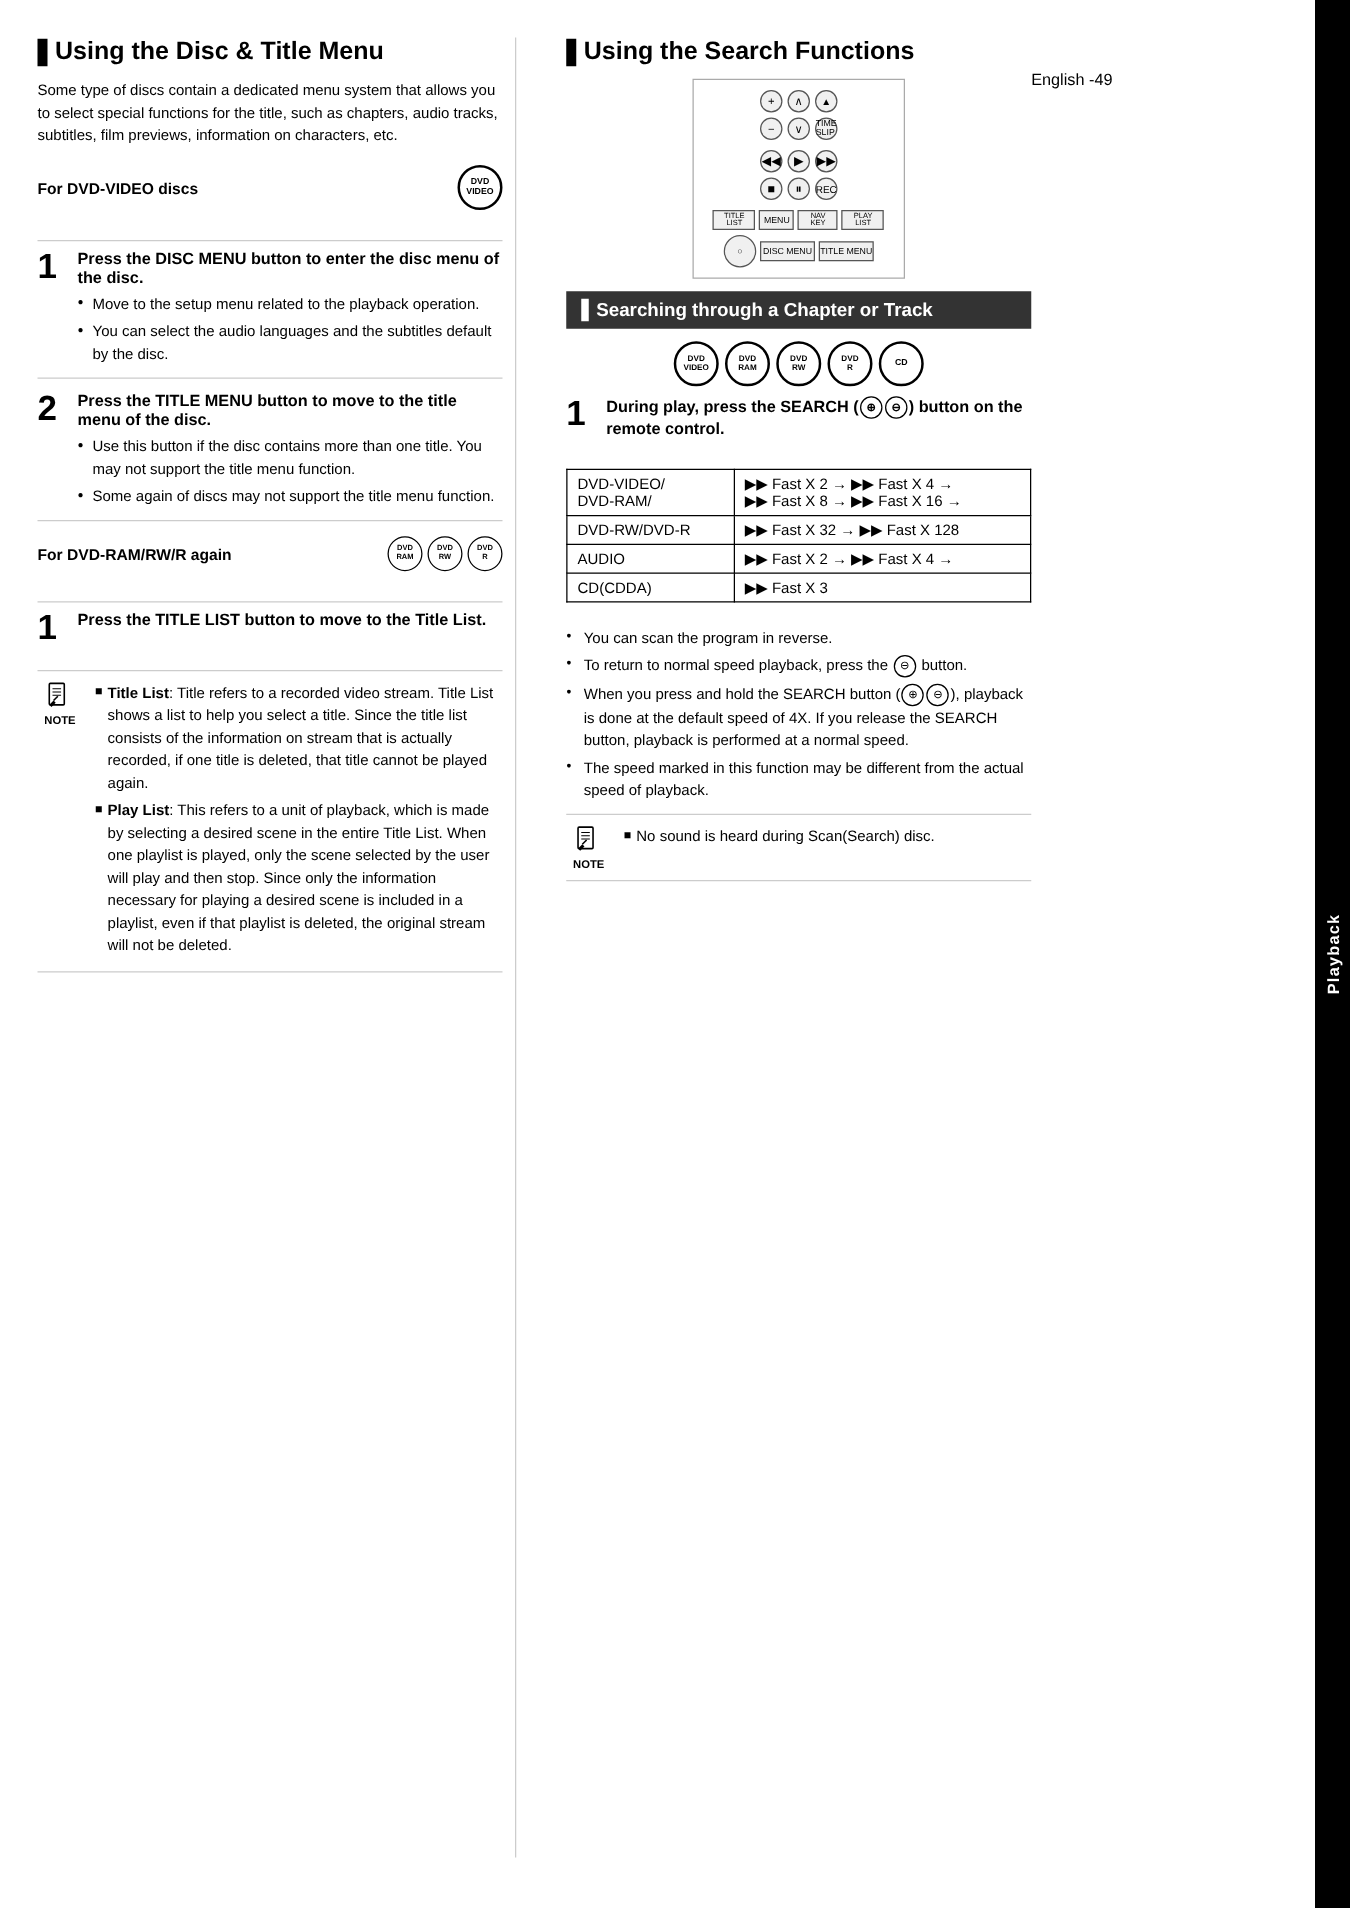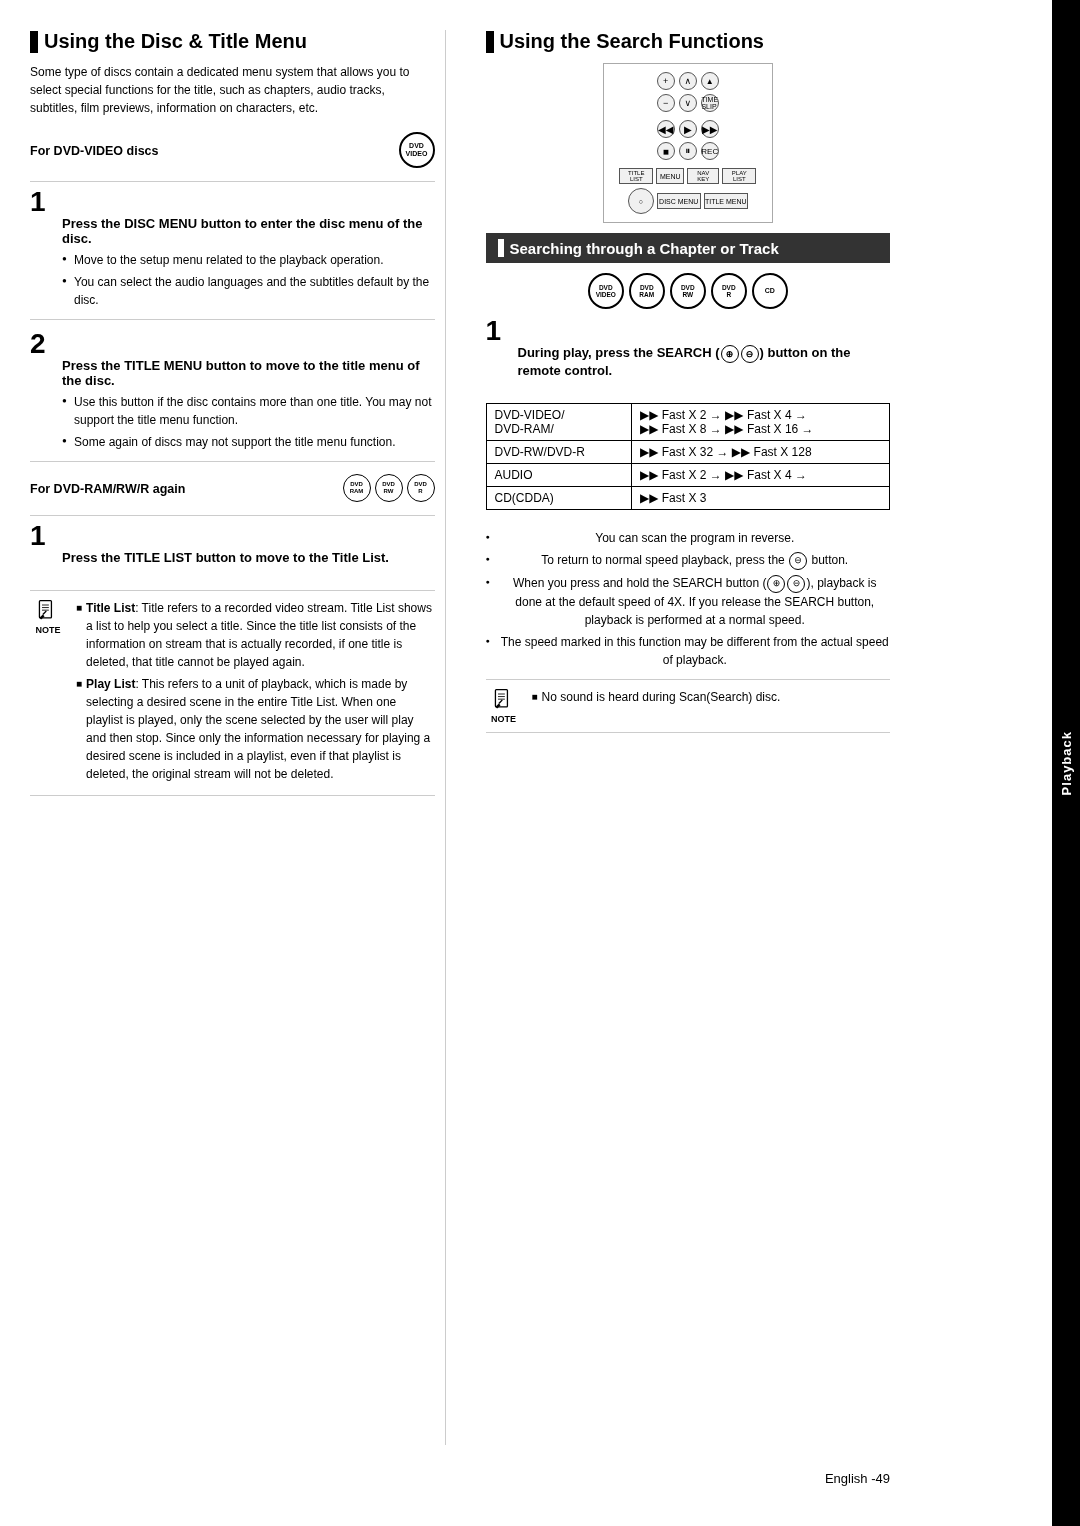--- a/index.html
+++ b/index.html
@@ -38,21 +38,21 @@
       font-size: 13px;
       font-weight: bold;
       transform: rotate(180deg);
       letter-spacing: 1px;
     }
 
     .main-content {
       width: 920px;
       padding: 30px 30px 40px 30px;
       display: flex;
-      flex-direction: column;
+      flex-direction: row;
     }
 
     .two-column {
       display: flex;
       gap: 30px;
       flex: 1;
     }
 
     .left-column {
       flex: 1;
@@ -107,21 +107,20 @@
     }
     .step-number {
       font-size: 28px;
       font-weight: bold;
       line-height: 1;
       flex-shrink: 0;
       width: 24px;
     }
     .step-content {
       flex: 1;
-      margin-top: 28px;
     }
     .step-title {
       font-size: 13px;
       font-weight: bold;
       margin-bottom: 5px;
     }
     .step-bullet {
       font-size: 12px;
       line-height: 1.5;
       padding-left: 12px;
@@ -135,21 +134,21 @@
       top: 2px;
     }
 
     
     .dvd-label-section {
       display: flex;
       justify-content: space-between;
       align-items: center;
       margin-bottom: 6px;
       margin-top: 12px;
-      padding-bottom: 13px;
+      padding-bottom: 24px;
       border-bottom: 1px solid #ccc;
     }
 
     
     .dvd-icons {
       display: flex;
       gap: 4px;
     }
     .dvd-icon {
       width: 36px;
@@ -274,21 +273,20 @@
       list-style: none;
       padding: 0;
       margin: 6px 0;
     }
     .bullet-list li {
       font-size: 12px;
       line-height: 1.5;
       padding-left: 14px;
       position: relative;
       margin-bottom: 4px;
-      text-align: center;
     }
     .bullet-list li::before {
       content: '●';
       font-size: 7px;
       position: absolute;
       left: 0;
       top: 3px;
     }
 
     .inline-icon {

